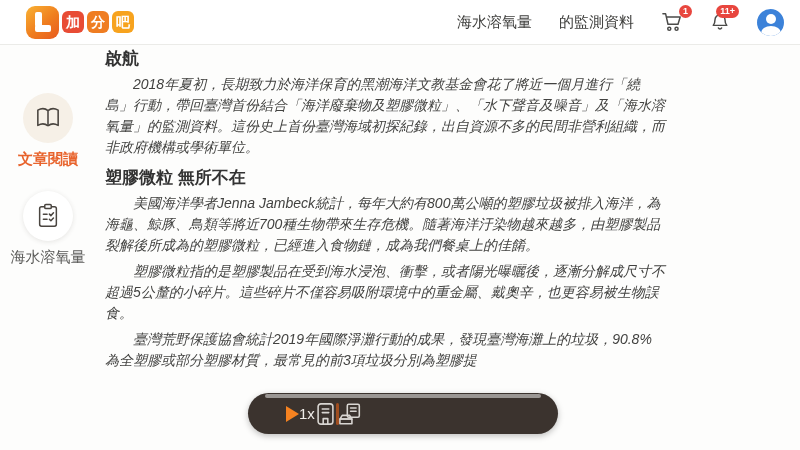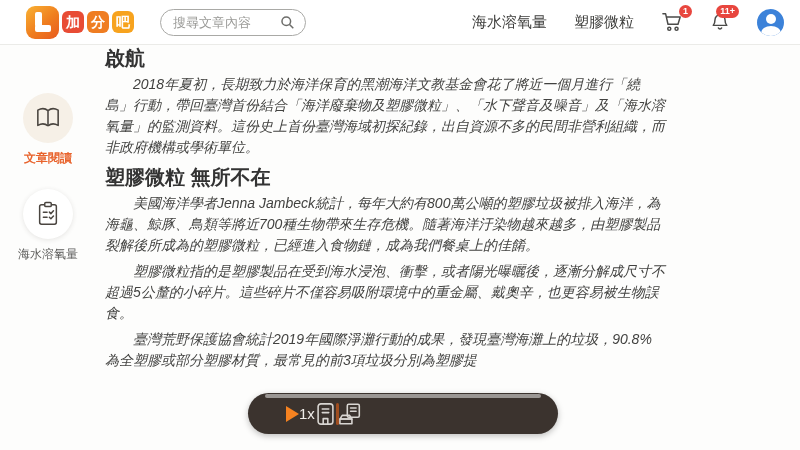--- a/index.html
+++ b/index.html
@@ -33,25 +33,25 @@
   .avatar { width:27px; height:27px; border-radius:50%; background:#3C82D9; position:relative; overflow:hidden; }
   .avatar::before { content:""; position:absolute; left:8.5px; top:5px; width:10px; height:10px; border-radius:50%; background:#fff; }
   .avatar::after  { content:""; position:absolute; left:3.5px; top:17px; width:20px; height:14px; border-radius:50%; background:#fff; }
   
   .sidebar { position:absolute; top:45px; left:0; width:96px; bottom:0; background:#fdfdfc;
     display:flex; flex-direction:column; align-items:center; padding-top:48px; gap:22px; }
   .side-item { display:flex; flex-direction:column; align-items:center; gap:7px; cursor:pointer; }
   .side-circle { width:50px; height:50px; border-radius:50%; background:#fff;
     box-shadow:0 1px 5px rgba(60,50,40,.12); display:flex; align-items:center; justify-content:center; }
   .side-item.active .side-circle { background:#F6F0E7; box-shadow:none; }
-  .side-label { font-size:12px; color:#5a5a58; }
+  .side-label { font-size:15px; color:#5a5a58; }
   .side-item.active .side-label { color:#E8632C; font-weight:bold; }
   
   .content { position:absolute; top:45px; left:105px; width:560px; font-size:14px; line-height:21px; color:#424240; }
-  .content h3 { font-size:20px; font-weight:bold; color:#333; margin:9px 0 0; }
+  .content h3 { font-size:17px; font-weight:bold; color:#333; margin:9px 0 0; }
   .content h3:first-child { margin-top:3px; }
   .content p { margin:5px 0 0; text-indent:2em;font-style:italic; }
   
   .toolbar { position:absolute; left:248px; top:393px; width:310px; height:41px; background:#3B332E;
     border-radius:21px; z-index:30; display:flex; align-items:center; justify-content:flex-start;
     padding:0 42px 0 38px; box-shadow:0 2px 6px rgba(0,0,0,.25); }
   .track { position:absolute; top:1px; left:17px; right:17px; height:4px; background:#9A9693; border-radius:3px; }
   .play { width:0; height:0; border-left:13px solid #F58220; border-top:8.5px solid transparent;
     border-bottom:8.5px solid transparent; cursor:pointer; }
   .speed { color:#EFECE9; font-size:15px; cursor:pointer; }
@@ -66,36 +66,27 @@
   <div class="brand">
     <div class="brand-icon">
         <span class="l-v"></span>
         <span class="l-h"></span>
       </div>
     <div class="brand-box bb1">加</div>
     <div class="brand-box bb2">分</div>
     <div class="brand-box bb3">吧</div>
   </div>
 
-  <div class="search">
-    <input type="text" placeholder="搜尋文章內容" style="">
-    <span>
-      <svg width="15" height="15" viewBox="0 0 16 16" fill="none" stroke="#6d6d6a" stroke-width="1.6">
-        <circle cx="6.7" cy="6.7" r="4.6"></circle>
-          <line x1="10.2" y1="10.2" x2="14.2" y2="14.2"></line>
-      </svg>
-    </span>
-  </div>
 
   <div class="nav">
     <div class="nav-item">
       <span>海水溶氧量</span>
     </div>
     <div class="nav-item">
-      <span>塑膠微粒</span>
+      <span>的監測資料</span>
     </div>
 
     <div class="icon-wrap">
       <span>
         <svg width="22" height="20" viewBox="0 0 24 22" fill="none" stroke="#4a4a48" stroke-width="1.6" stroke-linecap="round" stroke-linejoin="round">
           <path d="M2 2 h3 l2.6 11.5 h11 l2.4-8 H6"></path>
           <circle cx="9" cy="18.5" r="1.7"></circle>
             <circle cx="17" cy="18.5" r="1.7"></circle>
         </svg>
       </span>

